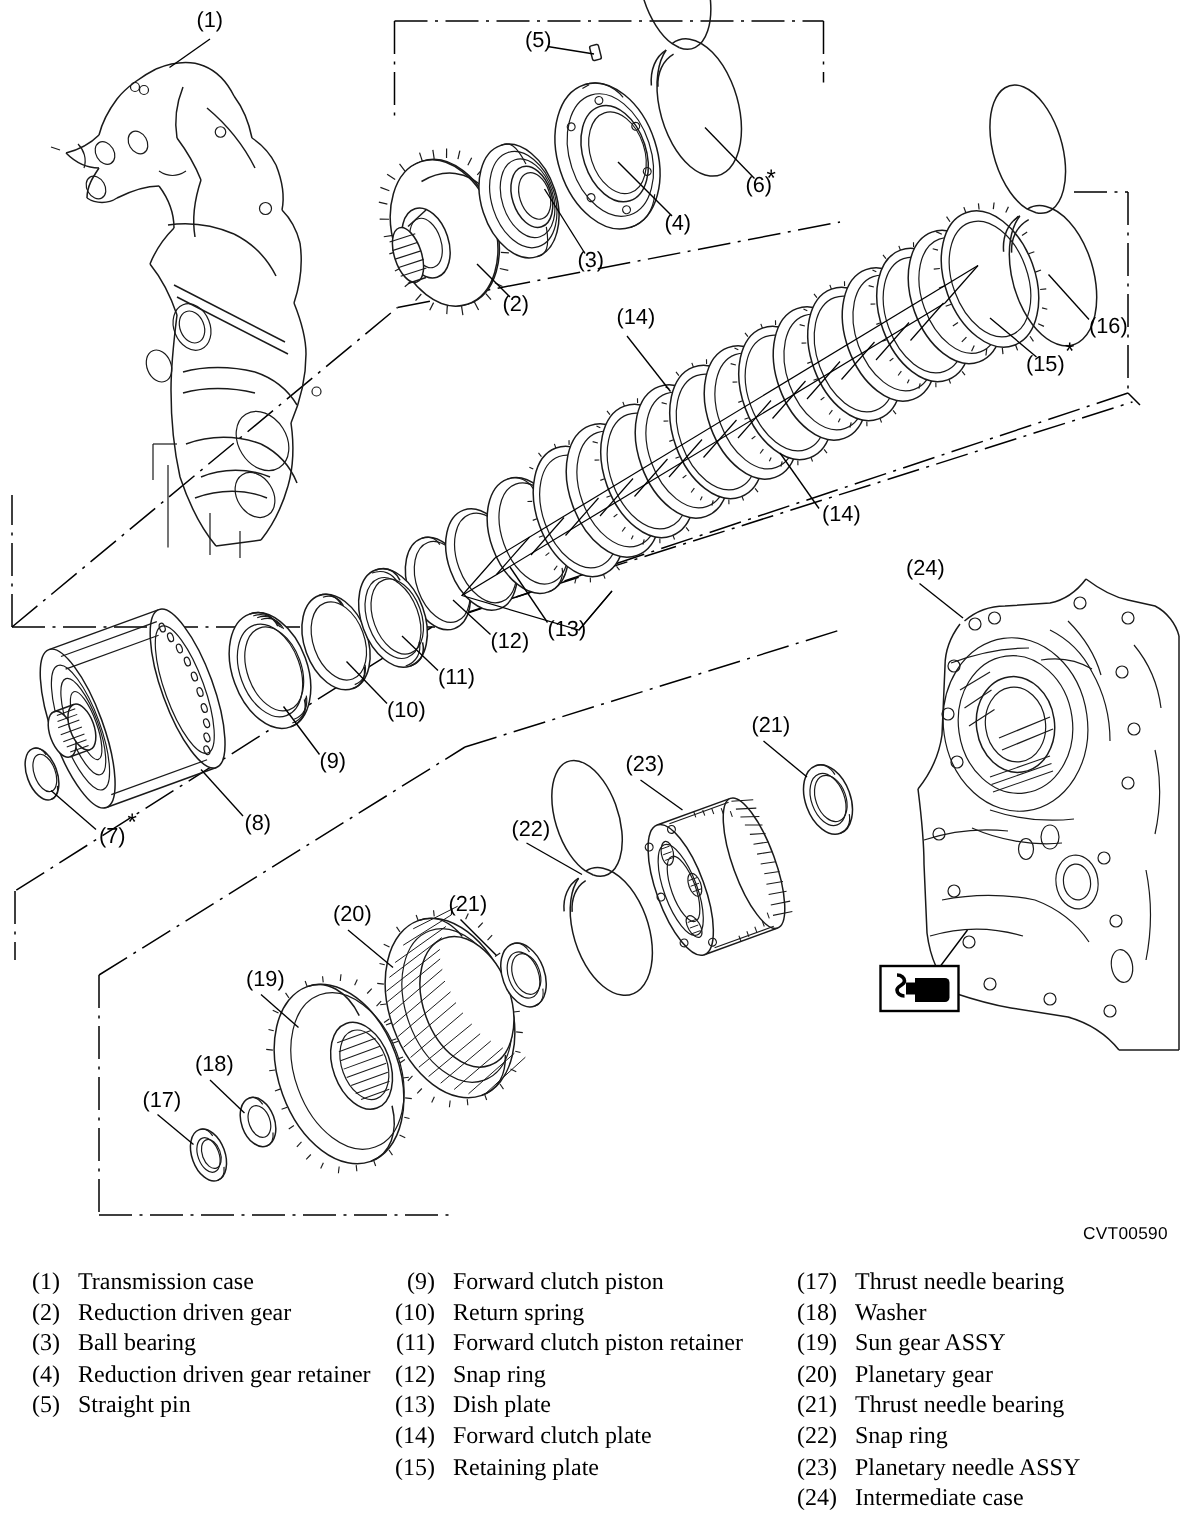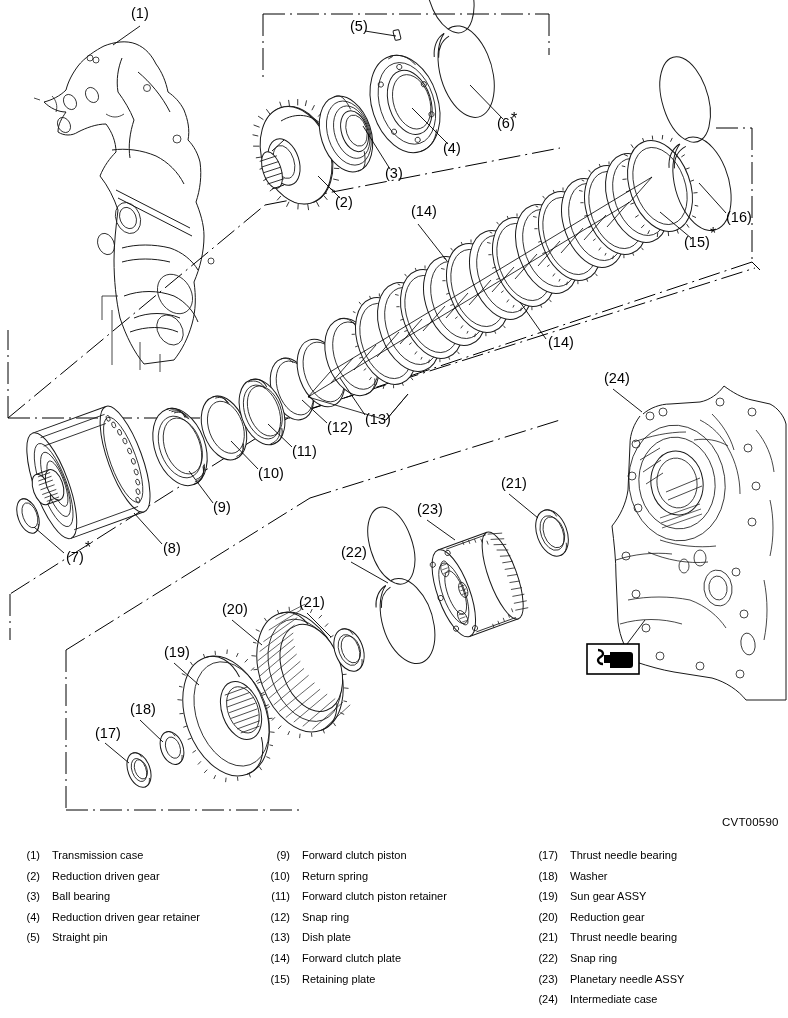--- a/index.html
+++ b/index.html
@@ -4,21 +4,21 @@
 <style>
   html,body{margin:0;padding:0;background:#fff;}
   body{width:788px;height:1018px;font-family:"Liberation Sans",sans-serif;color:#000;overflow:hidden;position:relative;}
   #figure{position:absolute;left:0;top:0;width:788px;height:840px;}
   #figure svg{display:block;}
   .callout{font-size:14.5px;fill:#000;font-family:"Liberation Sans",sans-serif;}
   .ast{font-size:16px;fill:#000;font-family:"Liberation Sans",sans-serif;}
   .figcode{font-size:11.5px;fill:#000;font-family:"Liberation Sans",sans-serif;letter-spacing:.2px;}
   #legend{position:absolute;left:0;top:845px;width:788px;height:173px;}
   .lcol{position:absolute;top:0;}
-  .lrow{height:20.6px;line-height:20.6px;white-space:nowrap;font-size:11px;}
+  .lrow{height:20.6px;line-height:20.6px;white-space:nowrap;font-size:16px;font-family:Liberation Serif, serif;}
   .lnum{display:inline-block;width:34px;text-align:right;}
   .lname{display:inline-block;padding-left:12px;}
   .c1{left:6px;} .c2{left:256px;} .c3{left:524px;}
 </style>
 </head>
 <body>
 
 <div id="figure">
 <svg width="788" height="840" viewBox="0 0 788 840" xmlns="http://www.w3.org/2000/svg">
   <defs>
@@ -1054,19 +1054,19 @@
       <div class="lrow"><span class="lnum">(11)</span><span class="lname">Forward clutch piston retainer</span></div>
       <div class="lrow"><span class="lnum">(12)</span><span class="lname">Snap ring</span></div>
       <div class="lrow"><span class="lnum">(13)</span><span class="lname">Dish plate</span></div>
       <div class="lrow"><span class="lnum">(14)</span><span class="lname">Forward clutch plate</span></div>
       <div class="lrow"><span class="lnum">(15)</span><span class="lname">Retaining plate</span></div>
     </div>
   <div class="lcol c3">
       <div class="lrow"><span class="lnum">(17)</span><span class="lname">Thrust needle bearing</span></div>
       <div class="lrow"><span class="lnum">(18)</span><span class="lname">Washer</span></div>
       <div class="lrow"><span class="lnum">(19)</span><span class="lname">Sun gear ASSY</span></div>
-      <div class="lrow"><span class="lnum">(20)</span><span class="lname">Reduction gear</span></div>
+      <div class="lrow"><span class="lnum">(20)</span><span class="lname">Planetary gear</span></div>
       <div class="lrow"><span class="lnum">(21)</span><span class="lname">Thrust needle bearing</span></div>
       <div class="lrow"><span class="lnum">(22)</span><span class="lname">Snap ring</span></div>
       <div class="lrow"><span class="lnum">(23)</span><span class="lname">Planetary needle ASSY</span></div>
       <div class="lrow"><span class="lnum">(24)</span><span class="lname">Intermediate case</span></div>
     </div>
 </div>
 
 </body></html>

